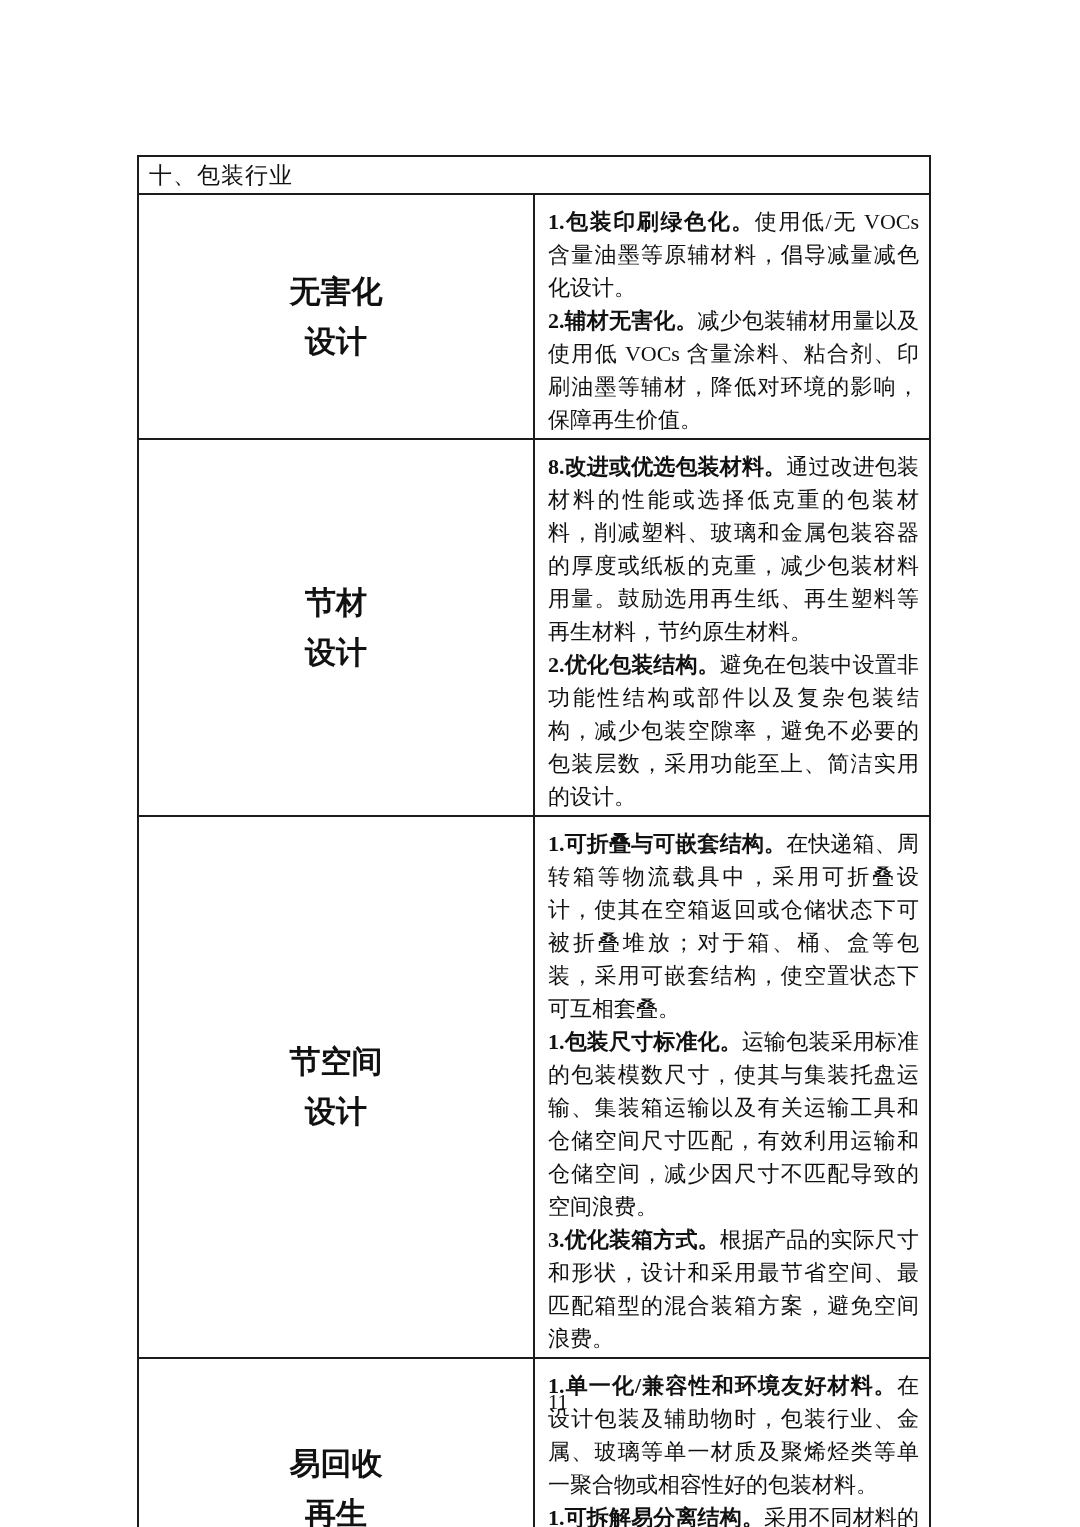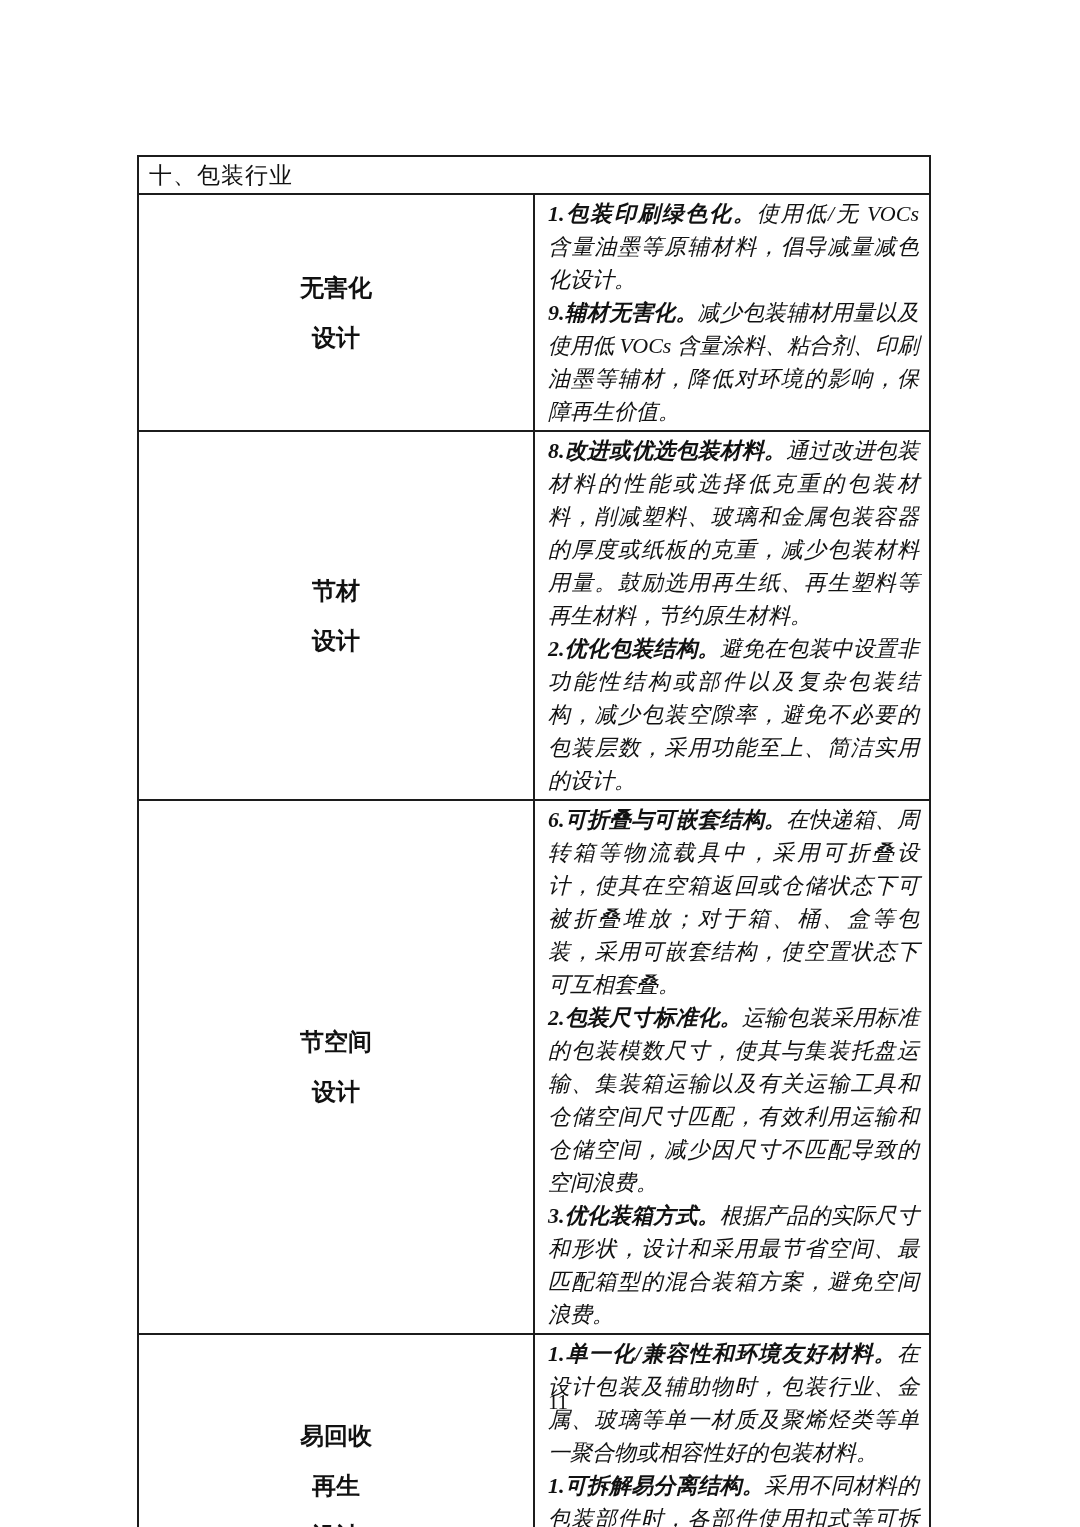--- a/index.html
+++ b/index.html
@@ -30,31 +30,30 @@
     font-size: 23px;
     height: 32px;
     padding: 2px 10px 2px 10px;
     text-align: left;
     letter-spacing: 1px;
     margin-top: 34px;
   }
   td.row-label {
     width: 82px;
     font-weight: bold;
-    font-size: 24px;
+    font-size: 31px;
     text-align: center;
     white-space: pre-line;
     line-height: 50px;
     padding: 0 2px;
     margin-top: 40px;
   }
   td.row-content {
-    padding: 2px 10px 2px 13px;
+    padding: 10px 10px 2px 13px;
     vertical-align: middle;
-    font-style: italic;
   }
   .item {
     font-size: 22px;
     line-height: 33px;
     text-align: justify;
     text-justify: inter-character;
   }
   .item .lead {
     font-weight: bold;
   }
@@ -77,39 +76,39 @@
   <tbody>
       <tr>
     <td class="section-header" colspan="2">十、包装行业</td>
   </tr>
 
   <tr>
     <td class="row-label">无害化
 设计</td>
     <td class="row-content">
       <div class="item"><span class="lead">1.包装印刷绿色化。</span><span>使用低/无 VOCs 含量油墨等原辅材料，倡导减量减色化设计。</span></div>
-      <div class="item"><span class="lead">9.辅材无害化。</span><span>减少包装辅材用量以及使用低 VOCs 含量涂料、粘合剂、印刷油墨等辅材，降低对环境的影响，保障再生价值。</span></div>
+      <div class="item"><span class="lead">2.辅材无害化。</span><span>减少包装辅材用量以及使用低 VOCs 含量涂料、粘合剂、印刷油墨等辅材，降低对环境的影响，保障再生价值。</span></div>
     </td>
   </tr>
 
   <tr>
     <td class="row-label">节材
 设计</td>
     <td class="row-content">
       <div class="item"><span class="lead">8.改进或优选包装材料。</span><span>通过改进包装材料的性能或选择低克重的包装材料，削减塑料、玻璃和金属包装容器的厚度或纸板的克重，减少包装材料用量。鼓励选用再生纸、再生塑料等再生材料，节约原生材料。</span></div>
       <div class="item"><span class="lead">2.优化包装结构。</span><span>避免在包装中设置非功能性结构或部件以及复杂包装结构，减少包装空隙率，避免不必要的包装层数，采用功能至上、简洁实用的设计。</span></div>
     </td>
   </tr>
 
   <tr>
     <td class="row-label">节空间
 设计</td>
     <td class="row-content">
-      <div class="item"><span class="lead">6.可折叠与可嵌套结构。</span><span>在快递箱、周转箱等物流载具中，采用可折叠设计，使其在空箱返回或仓储状态下可被折叠堆放；对于箱、桶、盒等包装，采用可嵌套结构，使空置状态下可互相套叠。</span></div>
-      <div class="item"><span class="lead">2.包装尺寸标准化。</span><span>运输包装采用标准的包装模数尺寸，使其与集装托盘运输、集装箱运输以及有关运输工具和仓储空间尺寸匹配，有效利用运输和仓储空间，减少因尺寸不匹配导致的空间浪费。</span></div>
+      <div class="item"><span class="lead">1.可折叠与可嵌套结构。</span><span>在快递箱、周转箱等物流载具中，采用可折叠设计，使其在空箱返回或仓储状态下可被折叠堆放；对于箱、桶、盒等包装，采用可嵌套结构，使空置状态下可互相套叠。</span></div>
+      <div class="item"><span class="lead">1.包装尺寸标准化。</span><span>运输包装采用标准的包装模数尺寸，使其与集装托盘运输、集装箱运输以及有关运输工具和仓储空间尺寸匹配，有效利用运输和仓储空间，减少因尺寸不匹配导致的空间浪费。</span></div>
       <div class="item"><span class="lead">3.优化装箱方式。</span><span>根据产品的实际尺寸和形状，设计和采用最节省空间、最匹配箱型的混合装箱方案，避免空间浪费。</span></div>
     </td>
   </tr>
 
   <tr>
     <td class="row-label">易回收
 再生
 设计</td>
     <td class="row-content">
       <div class="item"><span class="lead">1.单一化/兼容性和环境友好材料。</span><span>在设计包装及辅助物时，包装行业、金属、玻璃等单一材质及聚烯烃类等单一聚合物或相容性好的包装材料。</span></div>

